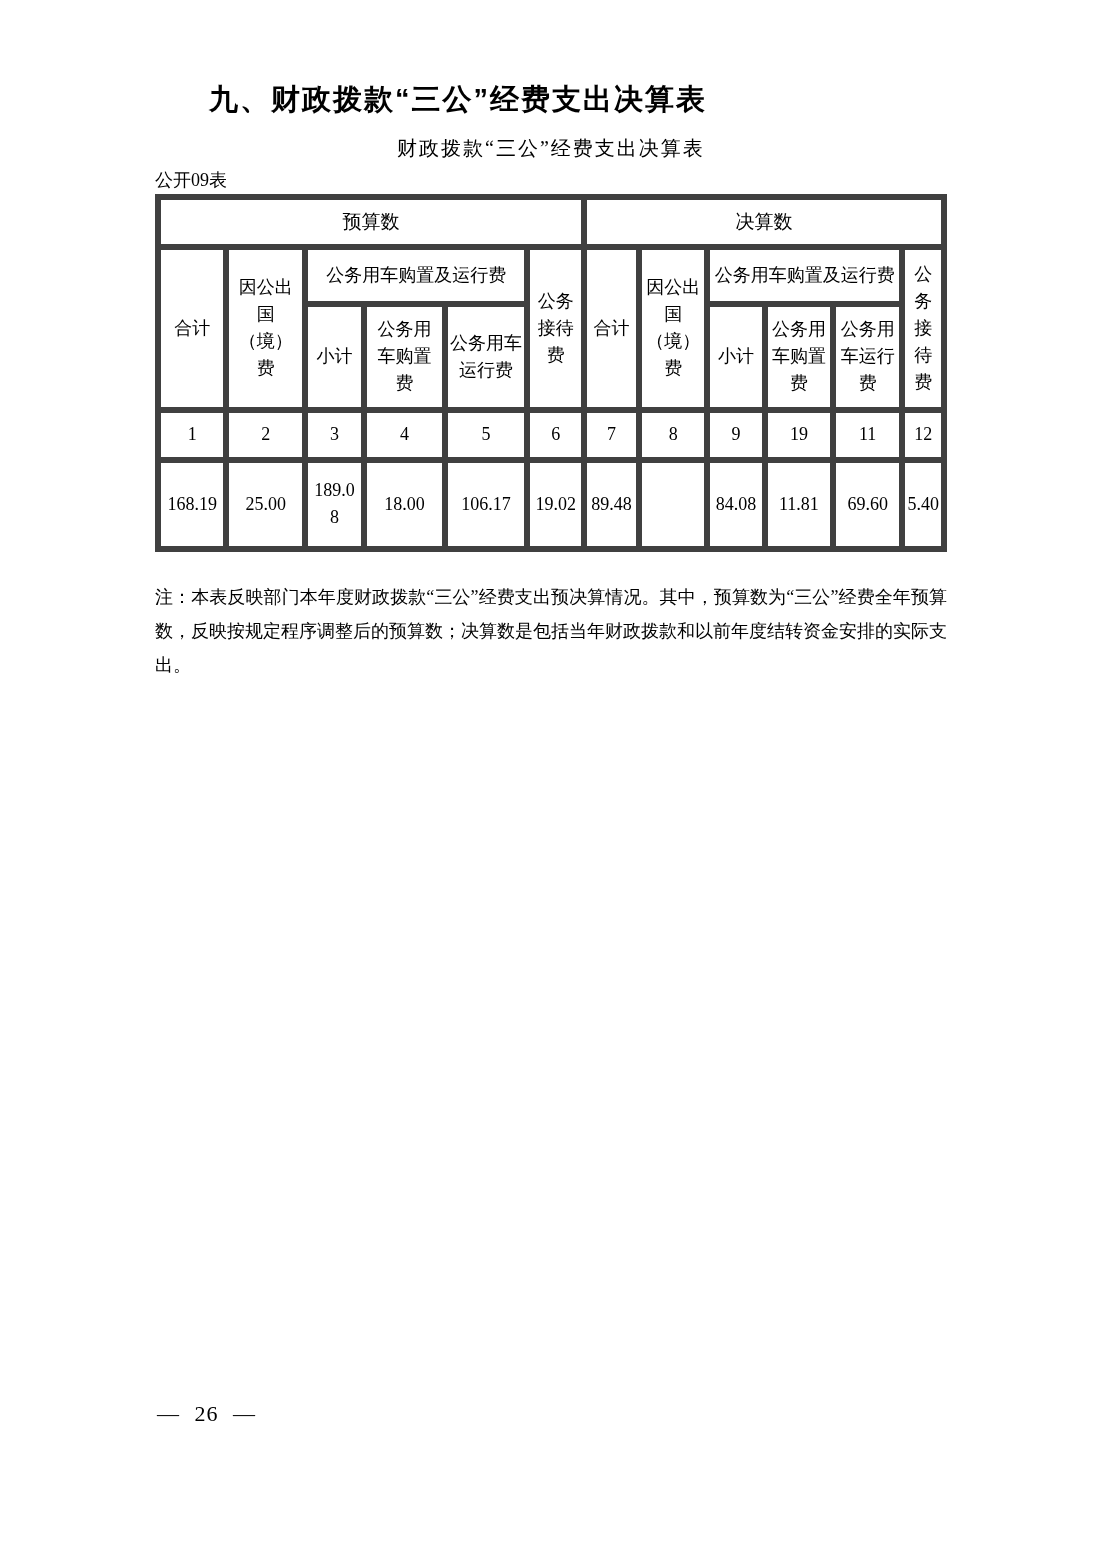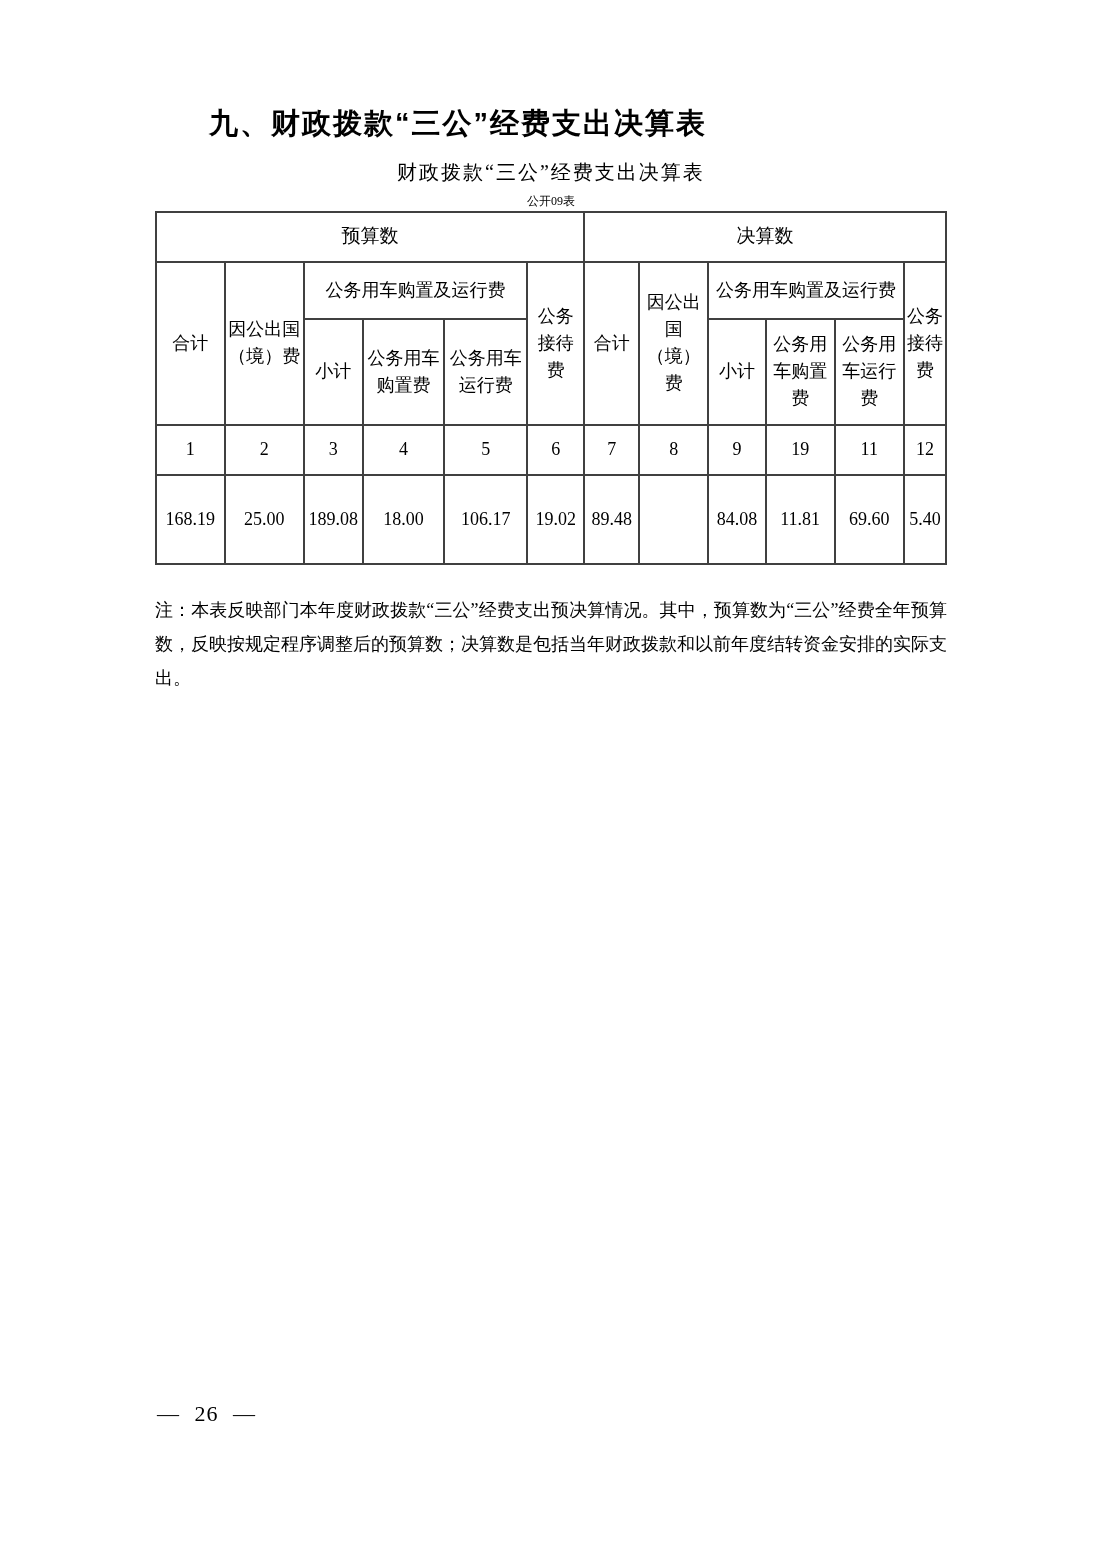--- a/index.html
+++ b/index.html
@@ -5,45 +5,45 @@
   html,body{margin:0;padding:0;background:#fff;}
   .page{
     position:relative;
     width:1102px;height:1559px;
     margin:0 auto;
     background:#ffffff;
     color:#000;
     font-family:"Liberation Serif","DejaVu Serif",serif;
     overflow:hidden;
   }
-  .content{width:792px;margin:0 auto;padding-top:105px;}
+  .content{width:792px;margin:0 auto;padding-top:81px;}
   .section-title{
     font-family:"Liberation Sans","DejaVu Sans",sans-serif;
     font-size:29px;font-weight:700;
     letter-spacing:2px;
     margin:0 0 0 54px;
     line-height:1.25;
   }
   .table-title{
     font-size:20px;font-weight:400;
     text-align:center;letter-spacing:2px;
     margin:19px 0 0 0;line-height:1.25;
   }
-  .meta-code{text-align:center;font-size:12px;margin-top:9px;line-height:1.2;}
+  .meta-code{text-align:left;font-size:18px;margin-top:9px;line-height:1.2;}
   .meta-row{
     display:flex;justify-content:space-between;align-items:flex-end;
     font-size:18px;margin-top:1px;line-height:1.2;
   }
   table.ft{
     width:100%;border-collapse:collapse;table-layout:fixed;
     margin-top:2px;
     border:2px solid #000;
   }
   table.ft td{
-    border:2px solid #404040;
+    border:6px solid #404040;
     text-align:center;vertical-align:middle;
     font-size:18px;line-height:1.5;
     padding:1px 2px;
     word-break:break-all;
     overflow:hidden;
   }
   tr.r1{height:50px;}
   tr.r1 td{font-size:19px;border-bottom-width:2px;}
   tr.r2{height:57px;}
   tr.r3{height:106px;}

